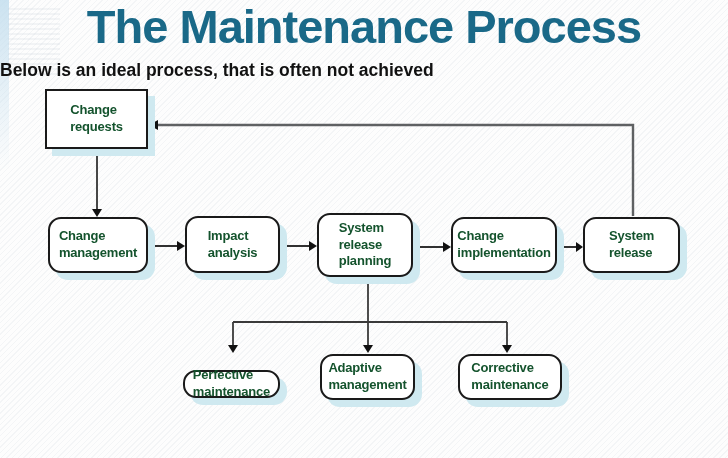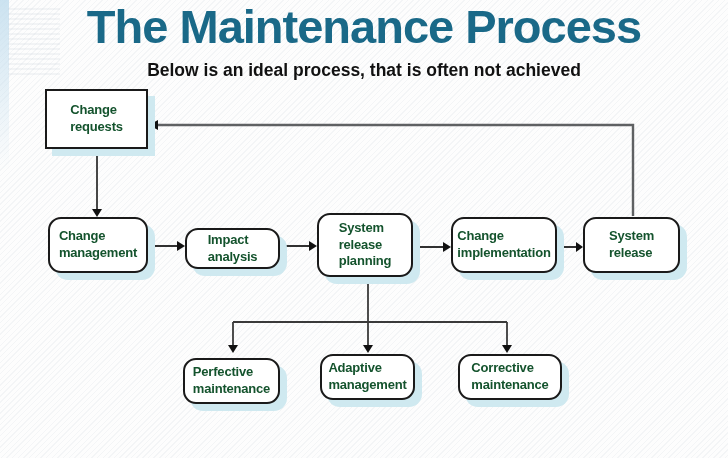--- a/index.html
+++ b/index.html
@@ -32,21 +32,21 @@
     font-size: 47px;
     line-height: 54px;
     font-weight: 600;
     letter-spacing: -1px;
     color: #1a6988;
   }
 
   .subtitle {
     position: absolute;
     left: 0; top: 60px; width: 728px;
-    text-align: center;
+    text-align: left;
     font-size: 17.5px;
     font-weight: 700;
     color: #111;
   }
 
   .node {
     position: absolute;
     box-sizing: border-box;
     background: #ffffff;
     border: 2px solid #1a1a1a;
@@ -124,34 +124,34 @@
       <polygon points="502,345 512,345 507,353" fill="#111111"></polygon>
     </g>
   </svg>
 
   <div class="node square" style="left:45px;  top:89px;  width:103px; height:60px;">Change
 requests</div>
 
   <div class="node" style="left:48px;  top:217px; width:100px; height:56px;">Change
 management</div>
 
-  <div class="node" style="left:185px; top:216px; width:95px;  height:41px;margin-top:12px;">Impact
+  <div class="node" style="left:185px; top:216px; width:95px;  height:57px;">Impact
 analysis</div>
 
   <div class="node" style="left:317px; top:213px; width:96px;  height:64px;">System
 release
 planning</div>
 
   <div class="node" style="left:451px; top:217px; width:106px; height:56px;">Change
 implementation</div>
 
   <div class="node" style="left:583px; top:217px; width:97px;  height:56px;">System
 release</div>
 
-  <div class="node" style="left:183px; top:358px; width:97px;  height:46px;">Perfective
+  <div class="node" style="left:183px; top:370px; width:97px;  height:28px;">Perfective
 maintenance</div>
 
   <div class="node" style="left:320px; top:354px; width:95px;  height:46px;">Adaptive
 management</div>
 
   <div class="node" style="left:458px; top:354px; width:104px;  height:46px;">Corrective
 maintenance</div>
 
 </div>
 

